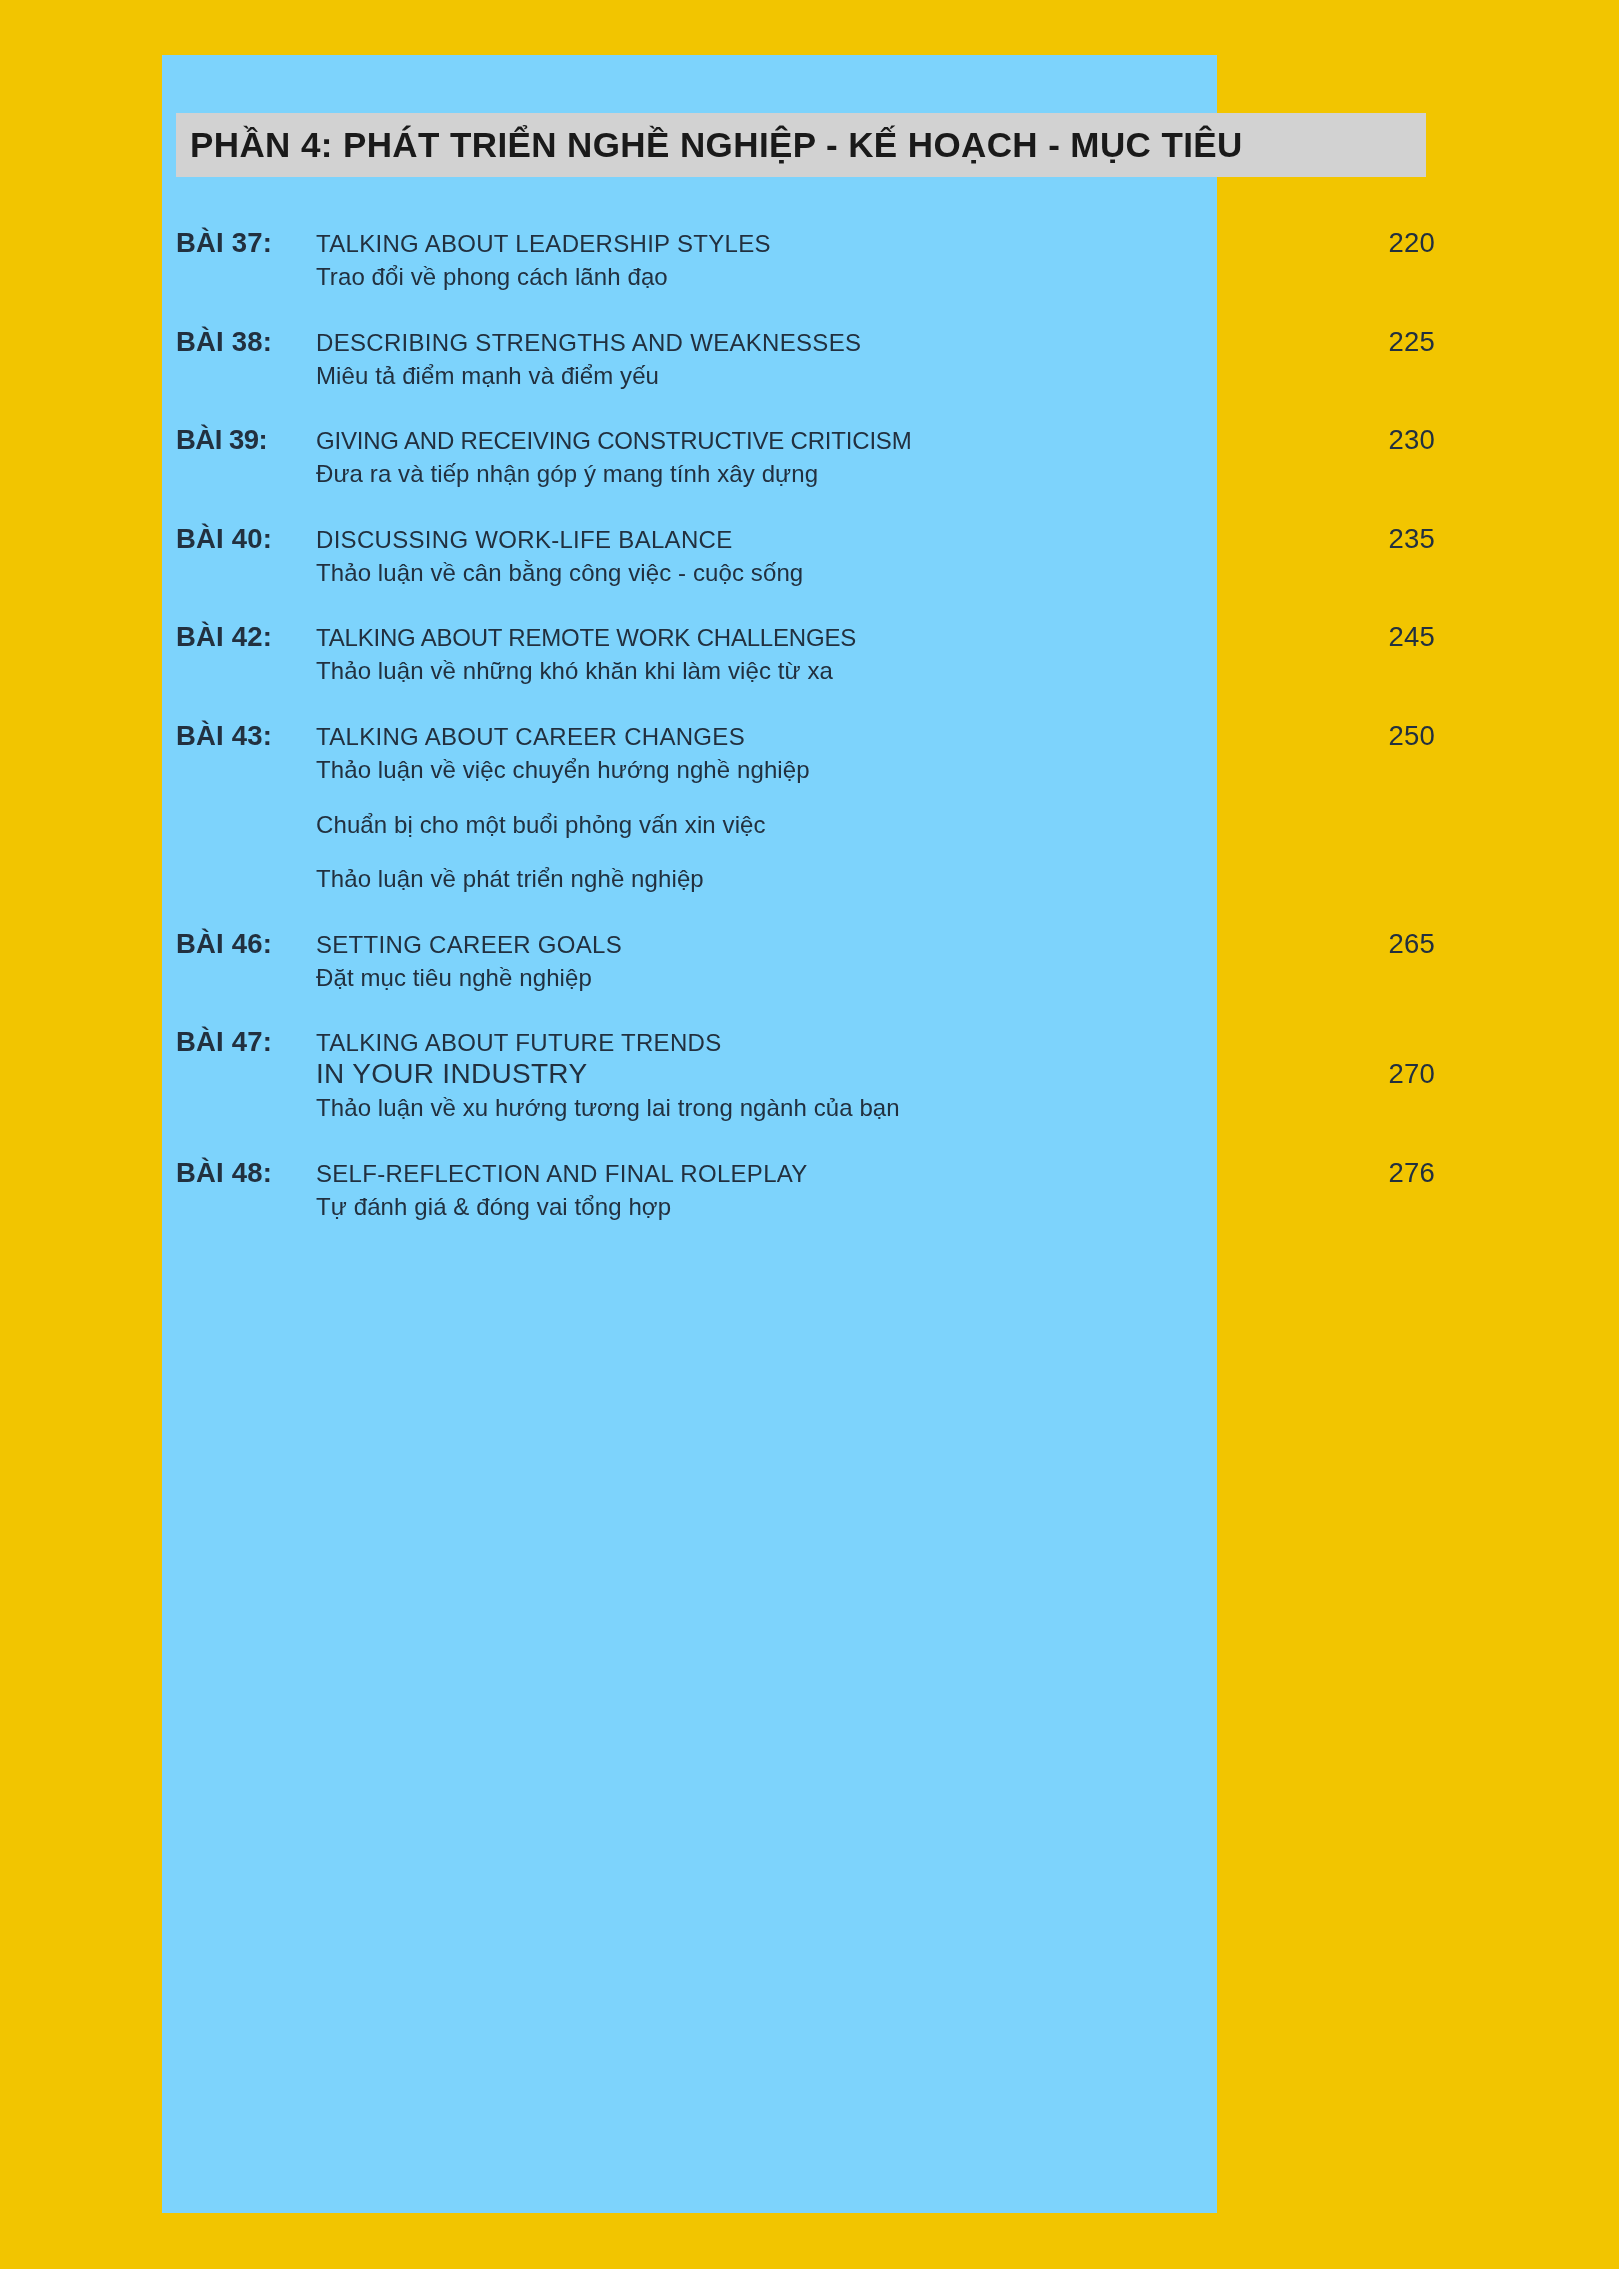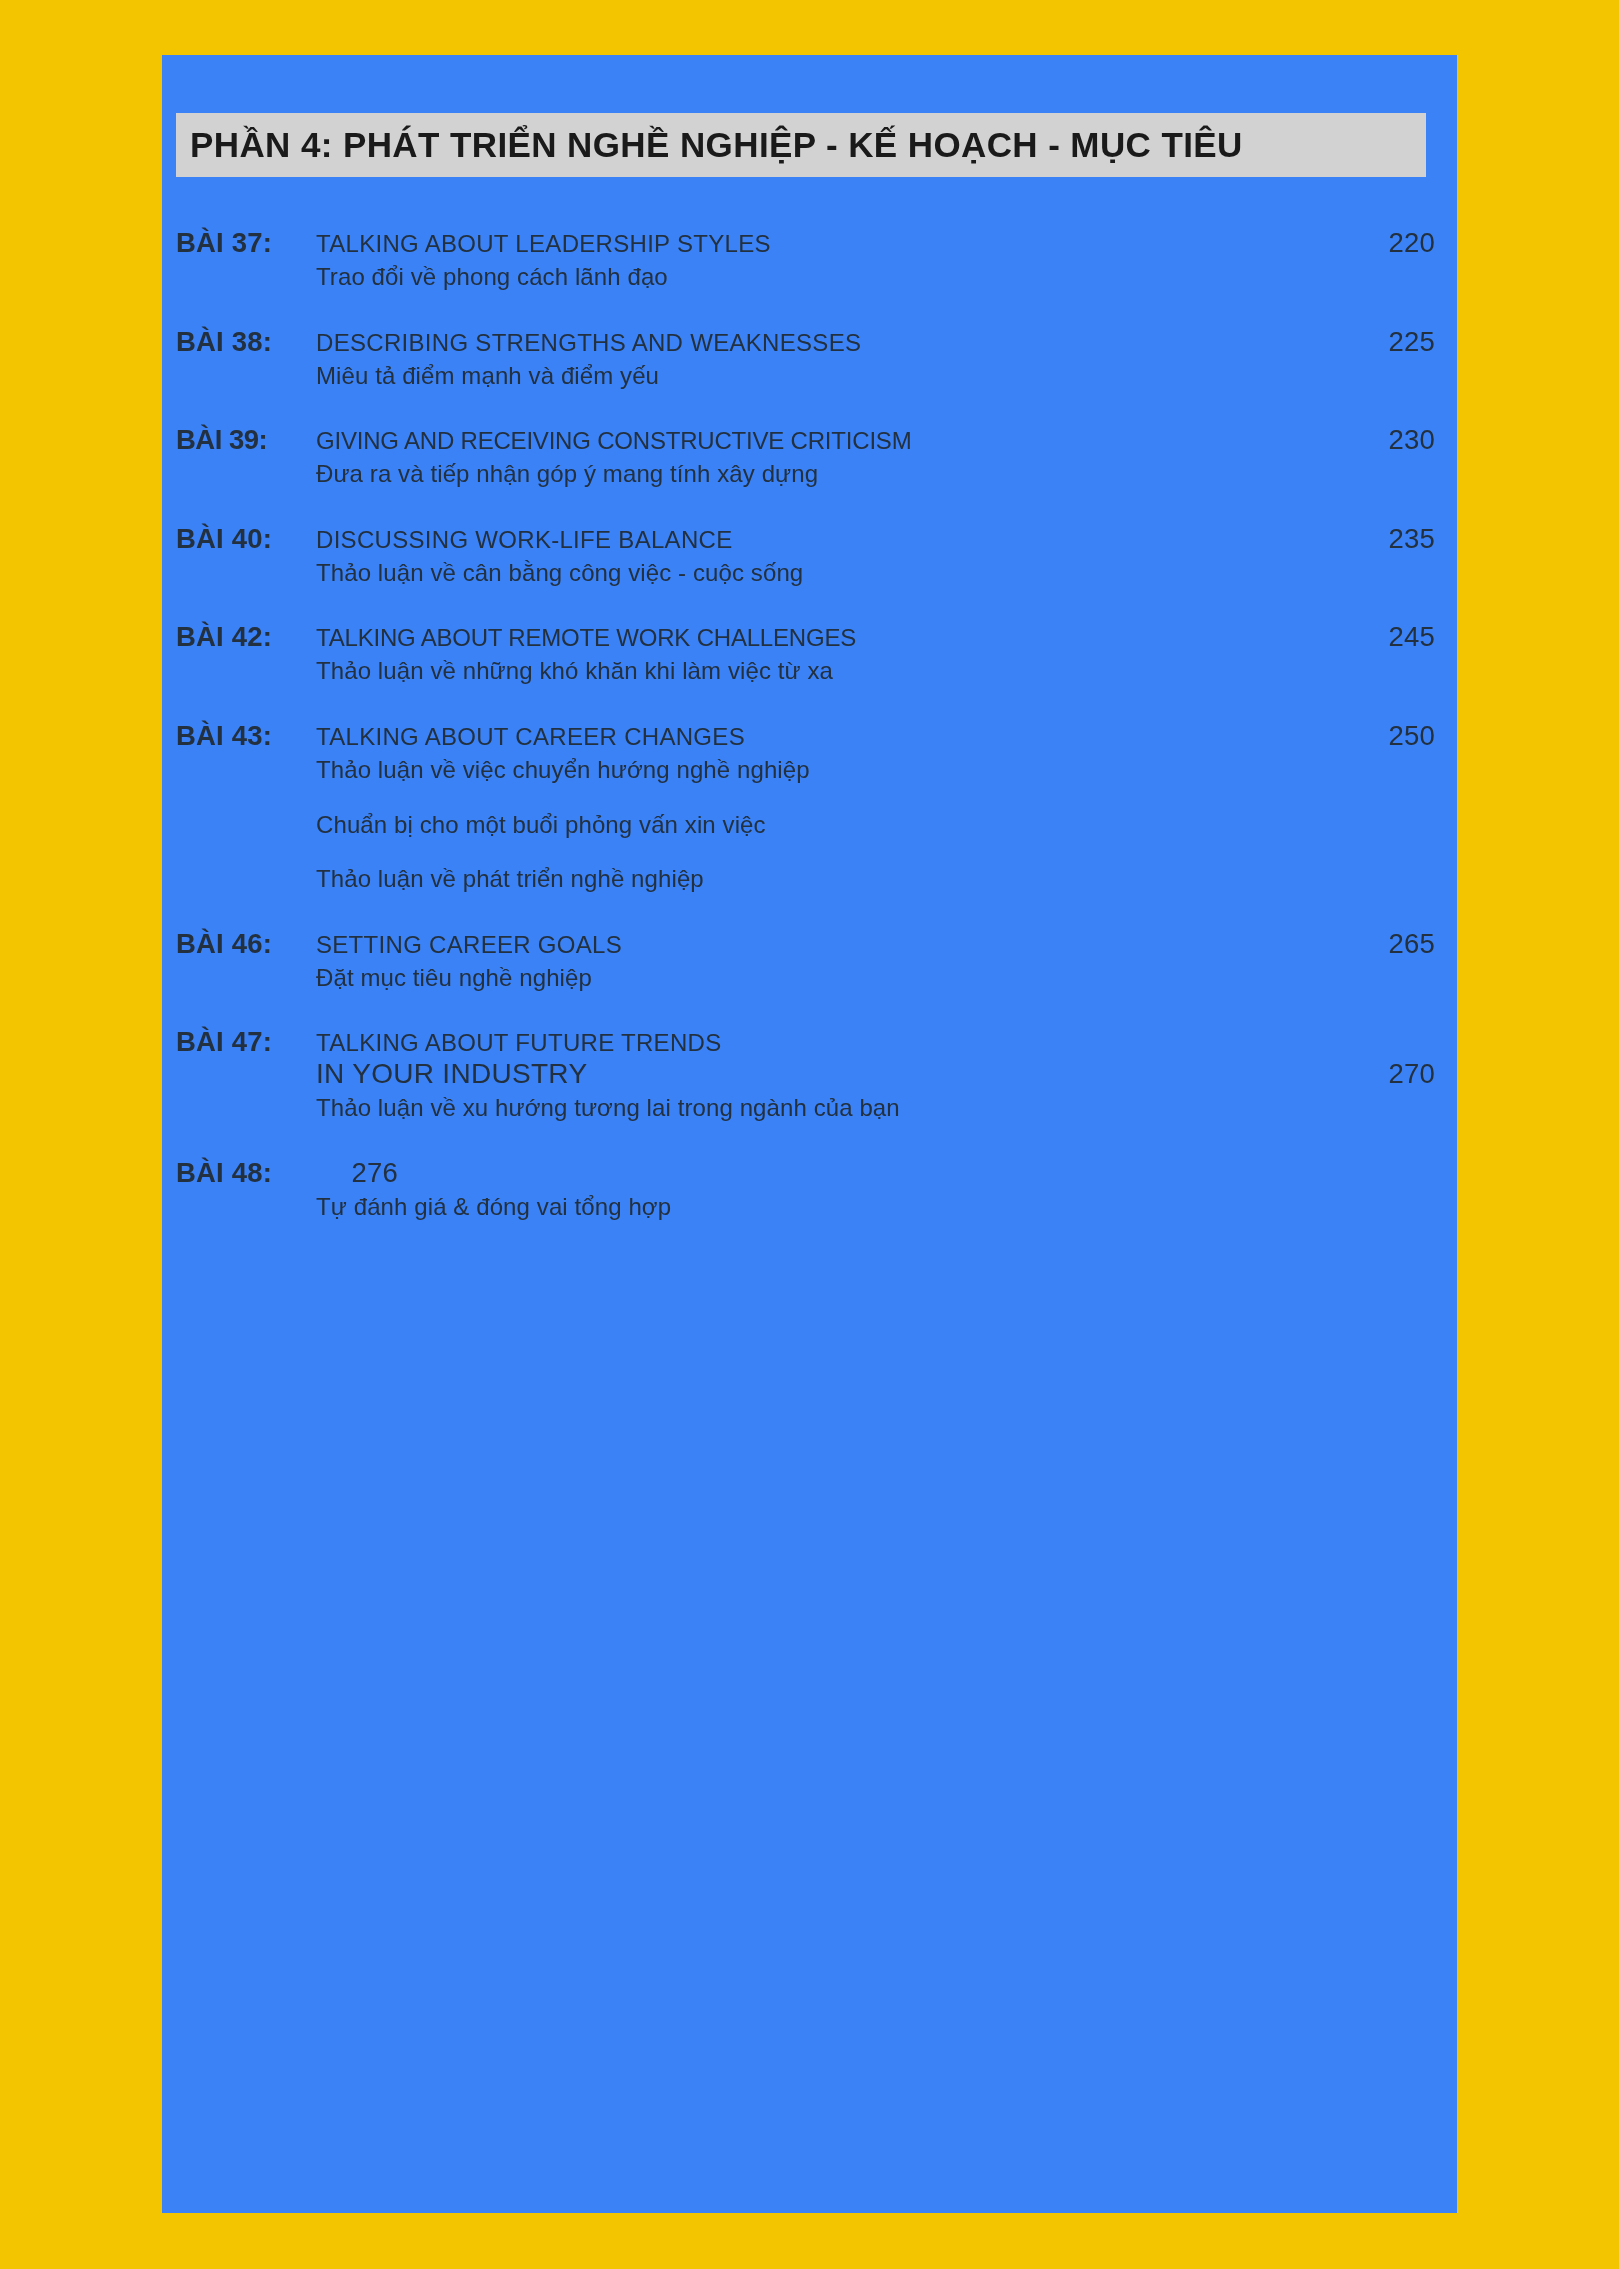--- a/index.html
+++ b/index.html
@@ -10,23 +10,23 @@
     width: 1619px;
     height: 2270px;
     background: #F2C500;
     font-family: "Liberation Sans", sans-serif;
     -webkit-font-smoothing: antialiased;
   }
   .page {
     position: absolute;
     left: 162px;
     top: 55px;
-    width: 1295px;
+    width: 1055px;
     height: 2158px;
-    background: #3b82f6;
+    background: #7dd3fc;
     box-sizing: border-box;
   }
   .section-header {
     position: absolute;
     left: 14px;
     top: 58px;
     width: 1250px;
     height: 64px;
     background: #D2D2D2;
     display: flex;
@@ -198,20 +198,21 @@
       <div class="en-title-2">
         <div class="t">IN YOUR INDUSTRY</div>
         <div class="page-num">270</div>
       </div>
       <div class="vi-title">Thảo luận về xu hướng tương lai trong ngành của bạn</div>
     </div>
 
     <div class="entry">
       <div class="entry-main">
         <div class="lesson-label">BÀI 48:</div>
+        <div class="en-title">SELF-REFLECTION AND FINAL ROLEPLAY</div>
         <div class="page-num">276</div>
       </div>
       <div class="vi-title">Tự đánh giá &amp; đóng vai tổng hợp</div>
     </div>
 
   </div>
 </div>
 
 
 </body></html>

